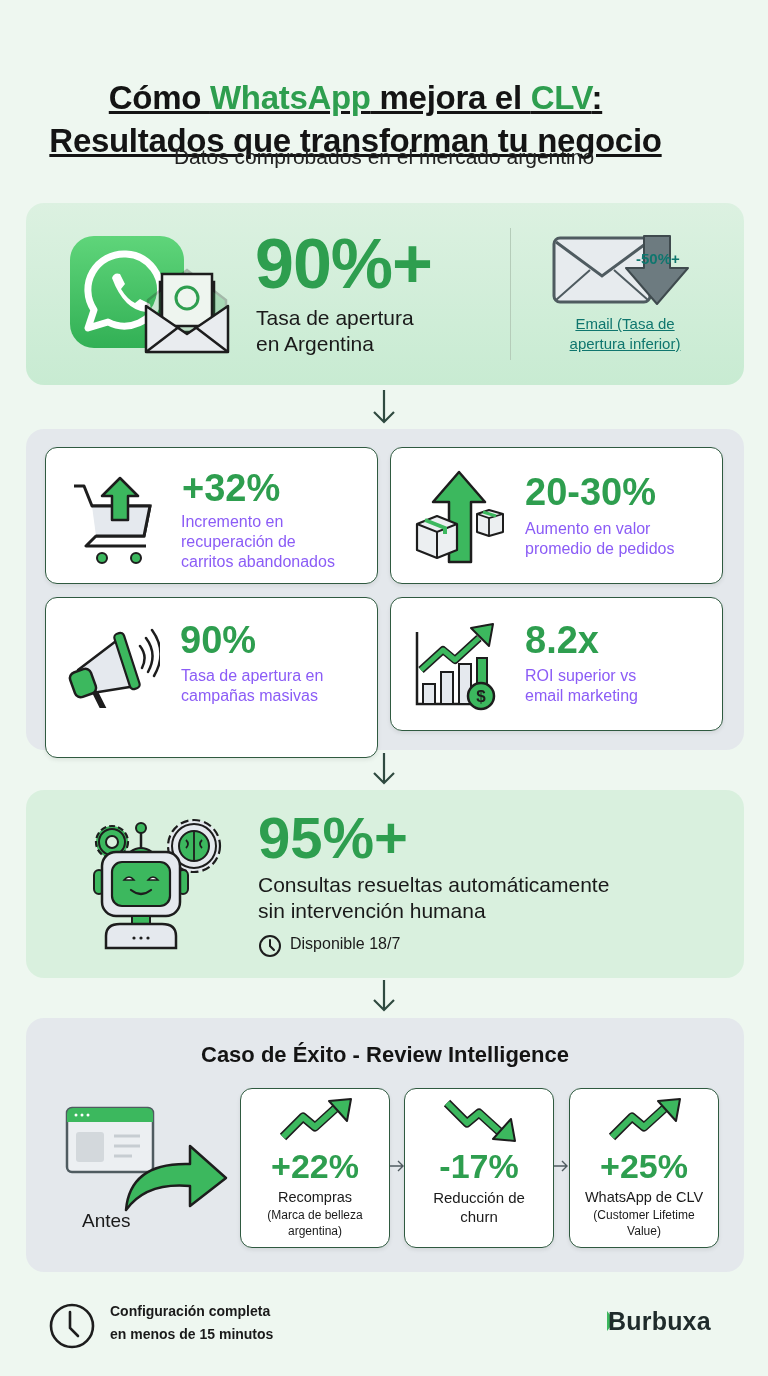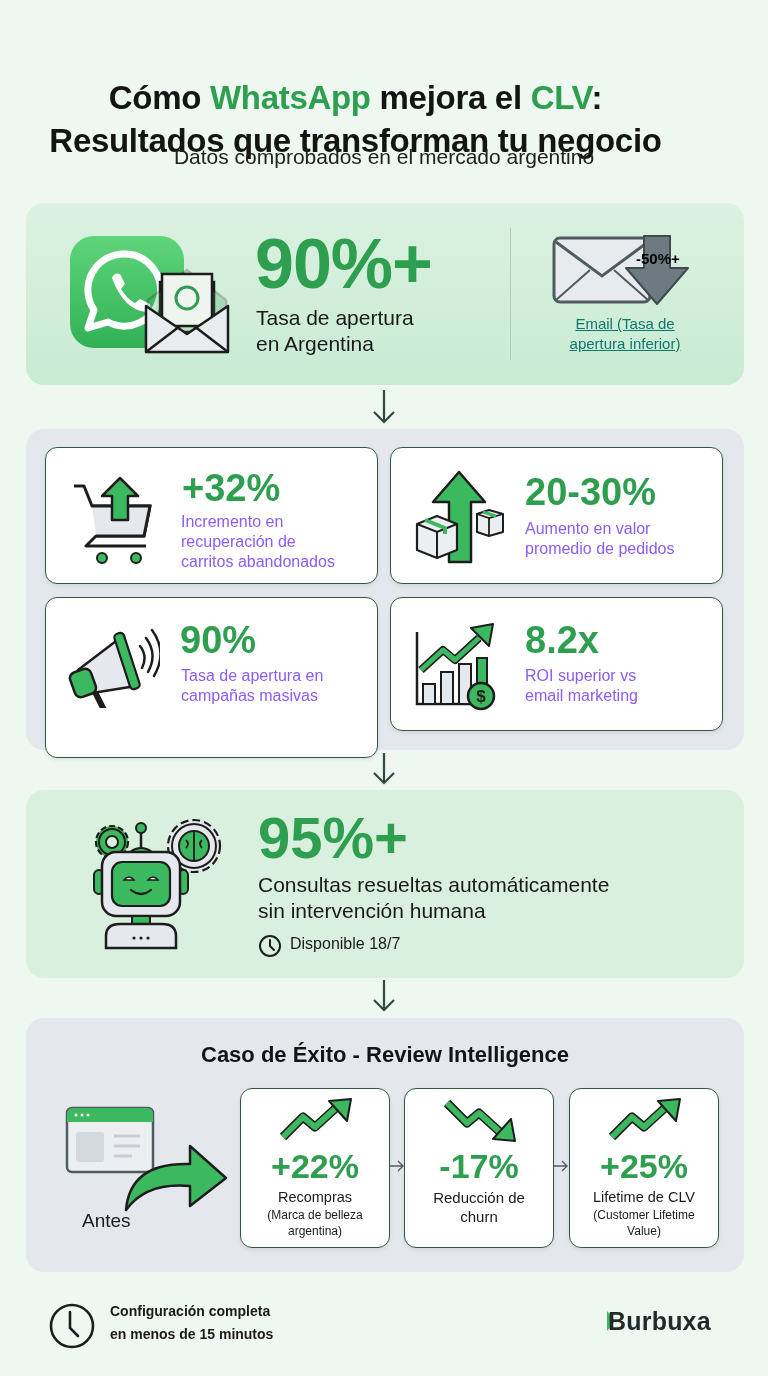--- a/index.html
+++ b/index.html
@@ -12,20 +12,21 @@
     overflow: hidden;
   }
   .abs { position: absolute; }
   .green { color: #2e9e4f; }
 
   
   .title {
     position: absolute; left: 0; top: 76px; width: 711px;
     text-align: center; font-weight: 700; font-size: 33px; line-height: 43px;
     letter-spacing: -0.3px;
+    text-decoration: underline;
   }
   .subtitle {
     position: absolute; left: 0; top: 145px; width: 768px;
     text-align: center; font-size: 21px; color: #222;
   }
 
   
   .hero {
     position: absolute; left: 26px; top: 203px; width: 718px; height: 182px;
     border-radius: 18px;
@@ -153,21 +154,21 @@
   <div>Tasa de apertura</div>
   <div>en Argentina</div>
 </div>
 <div class="hero-divider"></div>
 <svg class="abs" style="left:552px;top:234px" width="142" height="72" viewBox="0 0 142 72">
   <rect x="2" y="4" width="96" height="64" rx="6" fill="#e7ebee" stroke="#4f5b60" stroke-width="3"></rect>
   <path d="M4 8 L50 42 L96 8" fill="none" stroke="#4f5b60" stroke-width="3"></path>
   <path d="M4 66 L38 36 M96 66 L62 36" stroke="#4f5b60" stroke-width="2"></path>
   <path d="M92 2 L118 2 L118 34 L136 34 L105 70 L74 34 L92 34 Z" fill="#6d7b80" stroke="#3f4a4e" stroke-width="2" stroke-linejoin="round"></path>
 </svg>
-<div class="abs" style="left:636px;top:250px;font-size:15px;font-weight:700;color:#000000;">-50%+</div>
+<div class="abs" style="left:636px;top:250px;font-size:15px;font-weight:700;color:#0f766e;">-50%+</div>
 <div class="email-label">
   <div>Email (Tasa de</div>
   <div>apertura inferior)</div>
 </div>
 
 <svg class="arrow-down" style="left:369px;top:388px" viewBox="0 0 30 40">
   <path d="M15 2 L15 34 M5 24 L15 34 L25 24" fill="none" stroke="#2f4a40" stroke-width="2.2"></path>
 </svg>
 
 <div class="grid-panel"></div>
@@ -338,21 +339,21 @@
   <path d="M1 6 L14 6 M9 1 L14 6 L9 11" fill="none" stroke="#4f5b60" stroke-width="1.4"></path>
 </svg>
 
 <div class="ccard" style="left:569px;">
   <svg class="abs" style="left:38px;top:8px" width="74" height="46" viewBox="0 0 74 46">
     <path d="M4 40 L24 20 L36 30 L58 10" fill="none" stroke="#1d1d1d" stroke-width="9" stroke-linejoin="round"></path>
     <path d="M4 40 L24 20 L36 30 L58 10" fill="none" stroke="#3cb85e" stroke-width="6" stroke-linejoin="round"></path>
     <path d="M50 4 L72 2 L68 24 Z" fill="#3cb85e" stroke="#1d1d1d" stroke-width="2" stroke-linejoin="round"></path>
   </svg>
   <div class="cval">+25%</div>
-  <div class="clabel">Lifetime de CLV</div>
+  <div class="clabel">WhatsApp de CLV</div>
   <div class="csub">
     <div>(Customer Lifetime</div>
     <div>Value)</div>
   </div>
 </div>
 
 <svg class="abs" style="left:48px;top:1302px" width="48" height="48" viewBox="0 0 48 48">
   <circle cx="24" cy="24" r="21" fill="none" stroke="#1d1d1d" stroke-width="2.6"></circle>
   <path d="M22 10 L22 26 L30 34" fill="none" stroke="#1d1d1d" stroke-width="2.6" stroke-linecap="round"></path>
 </svg>

